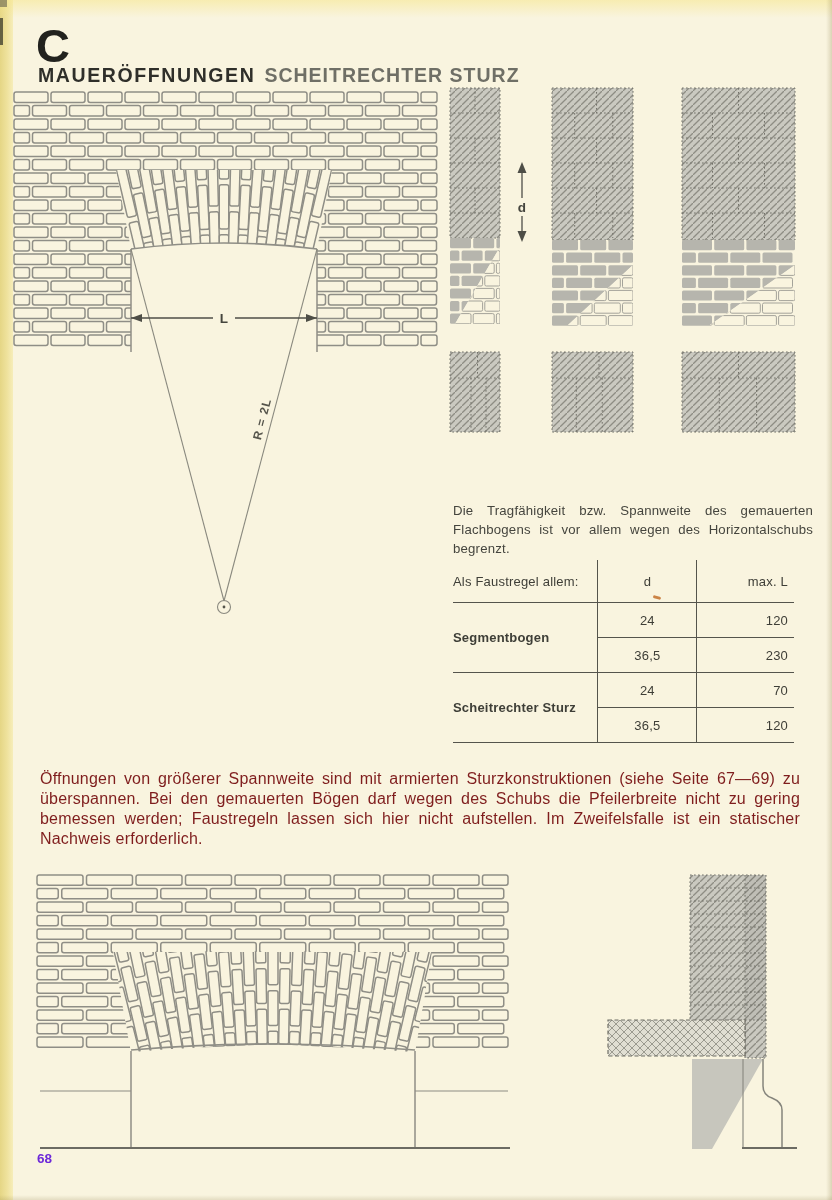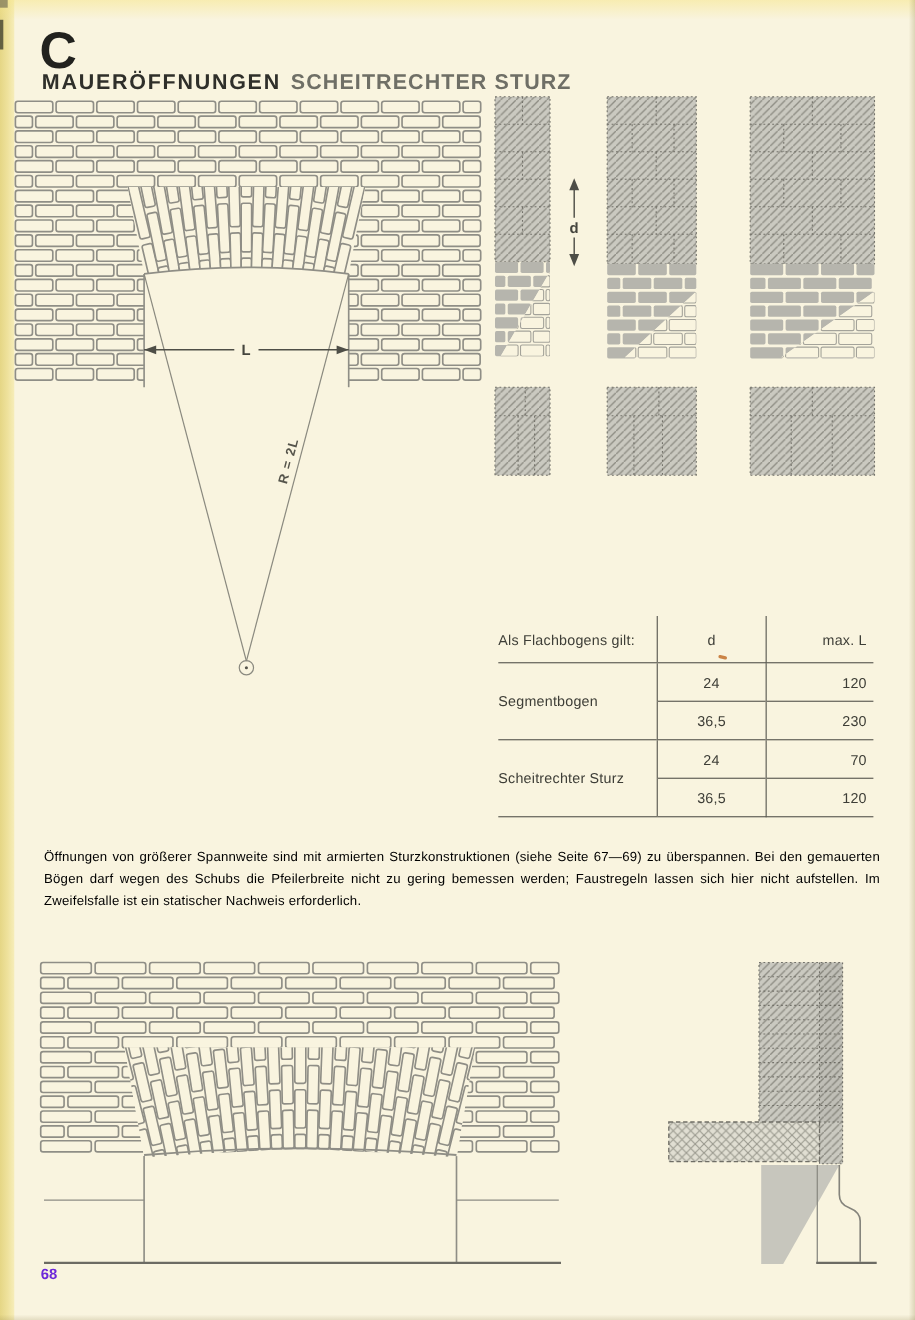--- a/index.html
+++ b/index.html
@@ -26,35 +26,35 @@
   .title{position:absolute;left:38px;top:64px;font-size:19.5px;font-weight:700;
     letter-spacing:1.6px;white-space:nowrap;}
   .t-main{color:#2f2f2a;}
   .t-sub{color:#6f6f66;margin-left:9px;letter-spacing:1px;}
 
   .art{position:absolute;left:0;top:0;width:832px;height:1200px;}
 
   .intro{position:absolute;left:453px;top:501px;width:360px;margin:0;
     font-size:13.2px;line-height:19px;color:#45453e;text-align:justify;letter-spacing:.2px;}
   .bodytext{position:absolute;left:40px;top:769px;width:760px;margin:0;
-    font-size:12px;line-height:20px;color:#000000;text-align:justify;letter-spacing:.2px;}
+    font-size:16px;line-height:20px;color:#7f1d1d;text-align:justify;letter-spacing:.2px;}
   .pageno{position:absolute;left:37px;top:1151px;font-size:13.5px;font-weight:700;color:#6d28d9;}
 
   table.tbl{position:absolute;left:453px;top:560px;width:341px;border-collapse:collapse;
     font-size:13px;color:#3e3e37;letter-spacing:.2px;}
   table.tbl td{padding:0 6px;}
   .tbl .cap{width:147px;padding-left:0;}
   .tbl .bv{border-left:1.3px solid #55544c;border-right:1.3px solid #55544c;width:98px;text-align:center;}
   .tbl .c3{width:96px;text-align:right;}
   .tbl tr.hd td{height:42px;border-bottom:1.3px solid #55544c;}
   .tbl tr.val td{height:34px;}
   .tbl tr.sub td{border-top:1.2px solid #55544c;}
   .tbl tr.grp td{border-top:1.5px solid #55544c;}
   .tbl tr.lastrow td, .tbl td.endspan{border-bottom:1.4px solid #55544c;}
-  .tbl .rl{padding-left:0;}
+  .tbl .rl{padding-left:0;font-weight:bold;}
 
   text.lab{font:700 13.5px "Liberation Sans",sans-serif;fill:#45453e;letter-spacing:.5px;}
   text.lab2{font:700 12px "Liberation Sans",sans-serif;fill:#55544b;letter-spacing:1px;}
   .brick{fill:#f9f4df;stroke:#8f8e86;stroke-width:1.5;}
   .dot{fill:none;stroke:#73726a;stroke-width:1;stroke-dasharray:1.7 2.3;}
   .dash{fill:none;stroke:#6f6e66;stroke-width:1.2;stroke-dasharray:4 2.5;}
   .thin{stroke:#8d8c84;stroke-width:1.2;}
   .edge{stroke:#8f8e86;stroke-width:1.5;}
   .base{stroke:#6c6b63;stroke-width:2;}
   .soffit{fill:none;stroke:#8f8e86;stroke-width:1.6;}
@@ -982,25 +982,26 @@
         <line x1="745" y1="875" x2="745" y2="1058" class="dot"></line>
         <rect x="608" y="1020" width="137" height="36" fill="url(#cross)"></rect>
         <rect x="608" y="1020" width="137" height="36" class="dash"></rect>
         <polygon points="692,1059 763,1059 712,1149 692,1149" fill="#c7c6bd"></polygon>
         <line x1="743" y1="1059" x2="743" y2="1148" class="thin"></line>
         <path d="M763,1059 L763,1086 Q763,1095 772,1098 Q782,1102 782,1110 L782,1147" class="profile"></path>
         <line x1="742" y1="1148" x2="797" y2="1148" class="base"></line>
       </g>
   </svg>
 
+  <p class="intro">Die Tragfähigkeit bzw. Spannweite des gemauerten Flachbogens ist vor allem wegen des Horizontalschubs begrenzt.</p>
 
   <table class="tbl">
     <tbody>
       <tr class="hd">
-        <td class="cap">Als Flachbogens gilt:</td>
+        <td class="cap">Als Faustregel allem:</td>
         <td class="bv">d</td>
         <td class="c3">max. L</td>
       </tr>
       <tr class="val">
         <td class="rl" rowspan="2">Segmentbogen</td>
         <td class="bv">24</td>
         <td class="c3">120</td>
       </tr>
       <tr class="val sub">
         <td class="bv">36,5</td>

